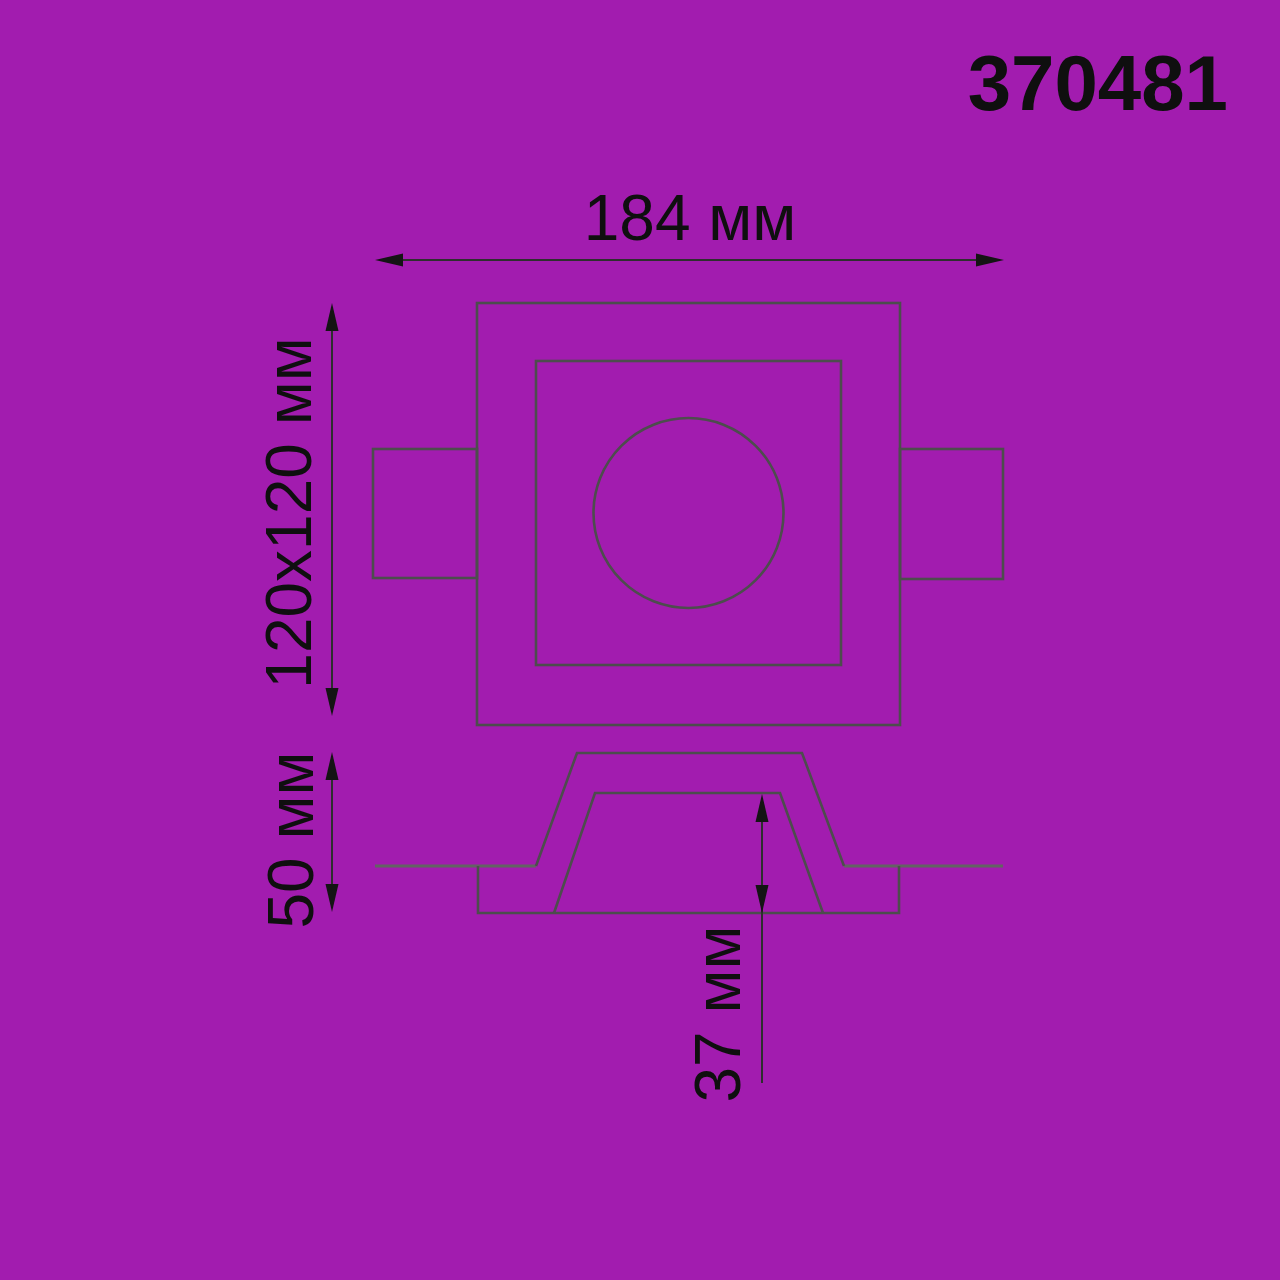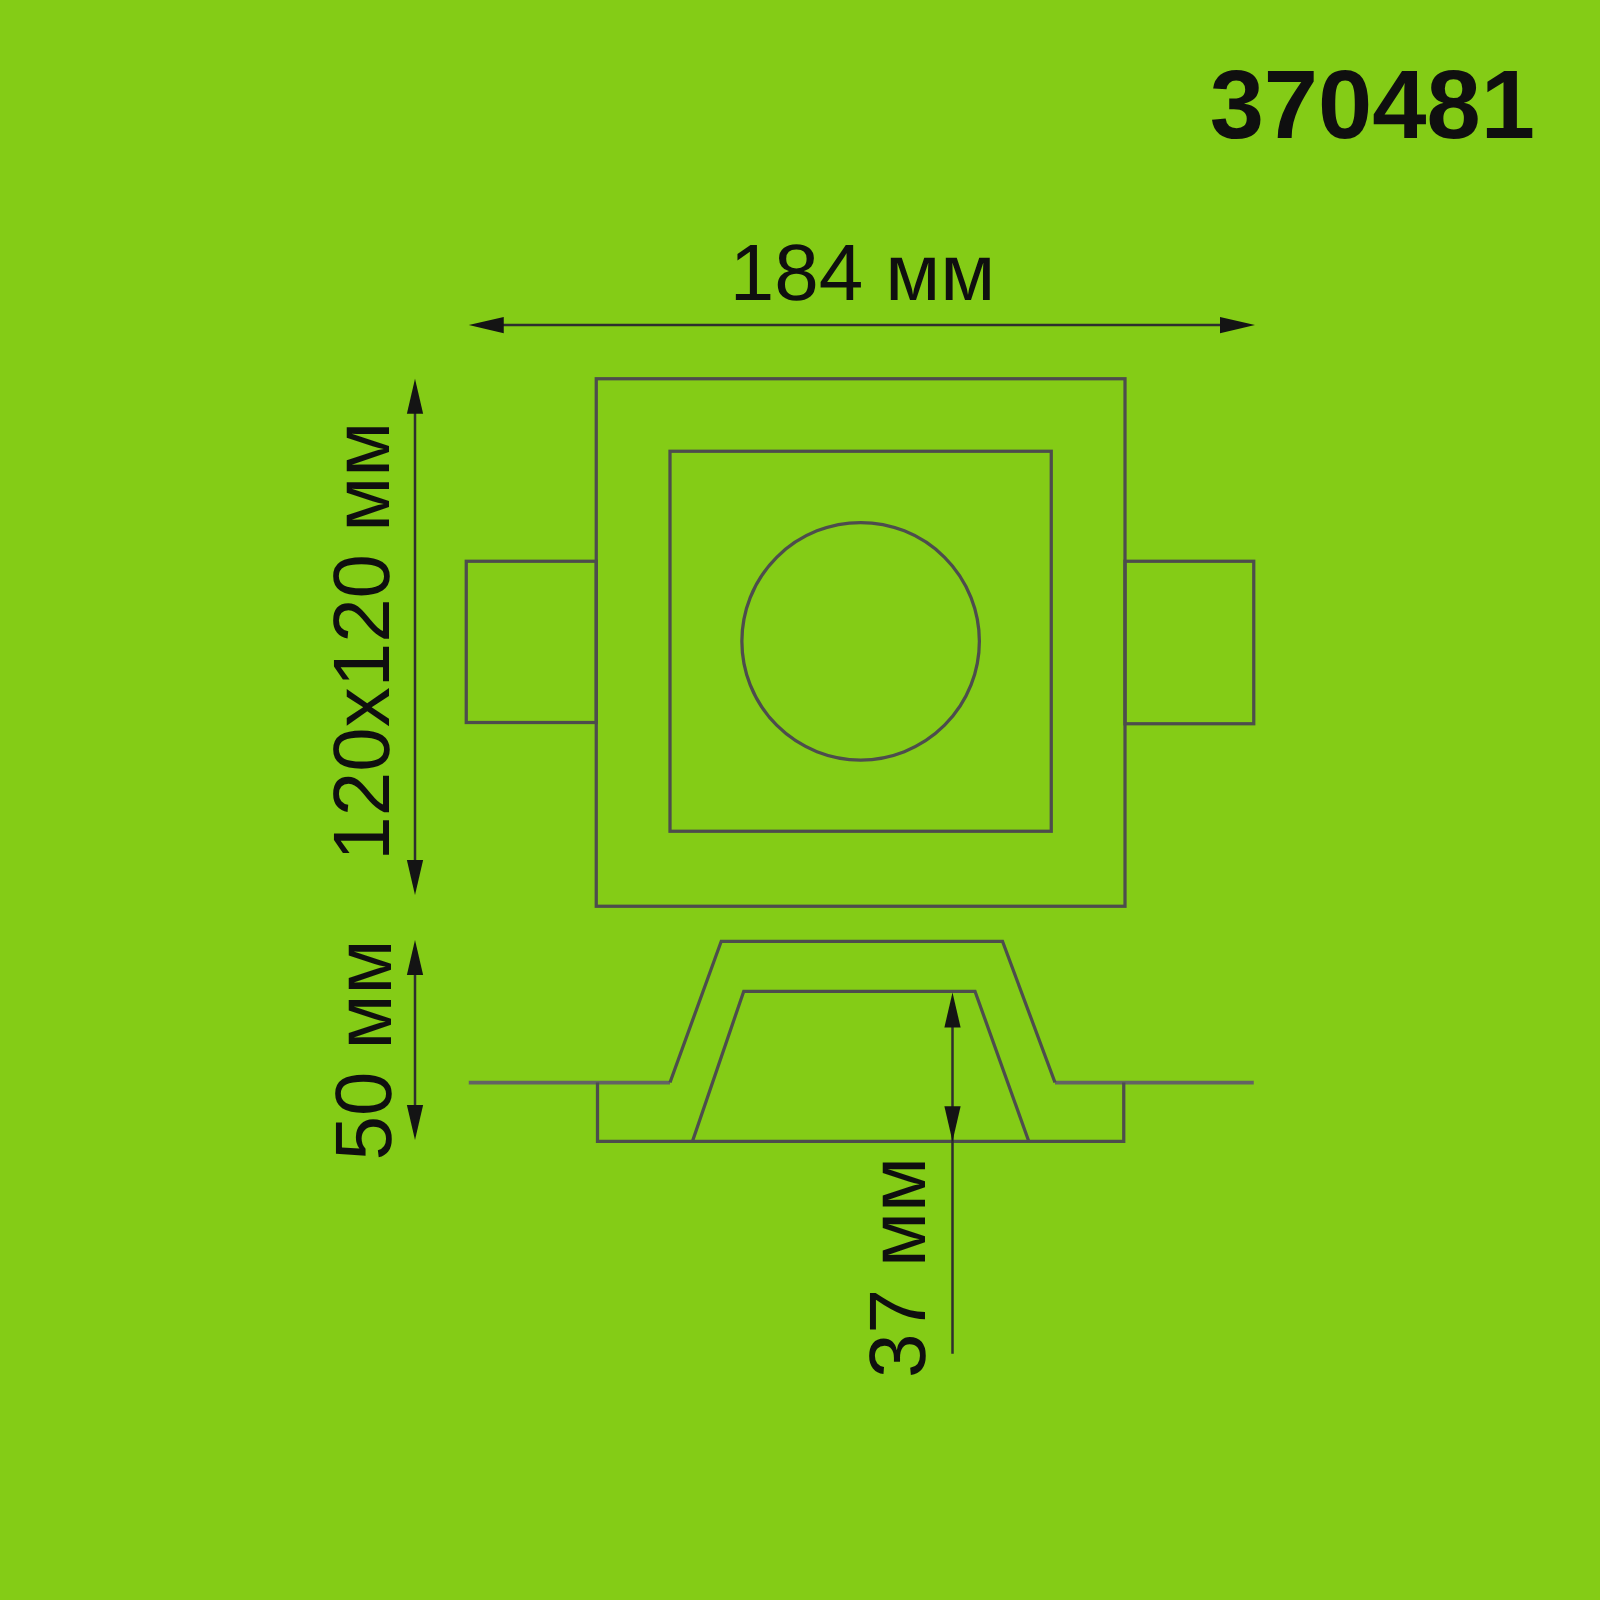--- a/index.html
+++ b/index.html
@@ -7,21 +7,21 @@
     padding: 0;
     background: #ffffff;
     width: 1280px;
     height: 1280px;
     overflow: hidden;
   }
   .stage {
     position: relative;
     width: 1280px;
     height: 1280px;
-    background: #84cc16;
+    background: #a21caf;
   }
   svg {
     display: block;
     font-family: "Liberation Sans", sans-serif;
   }
   .geo {
     fill: none;
     stroke: #4d4d4d;
     stroke-width: 2.6;
     stroke-linejoin: miter;

